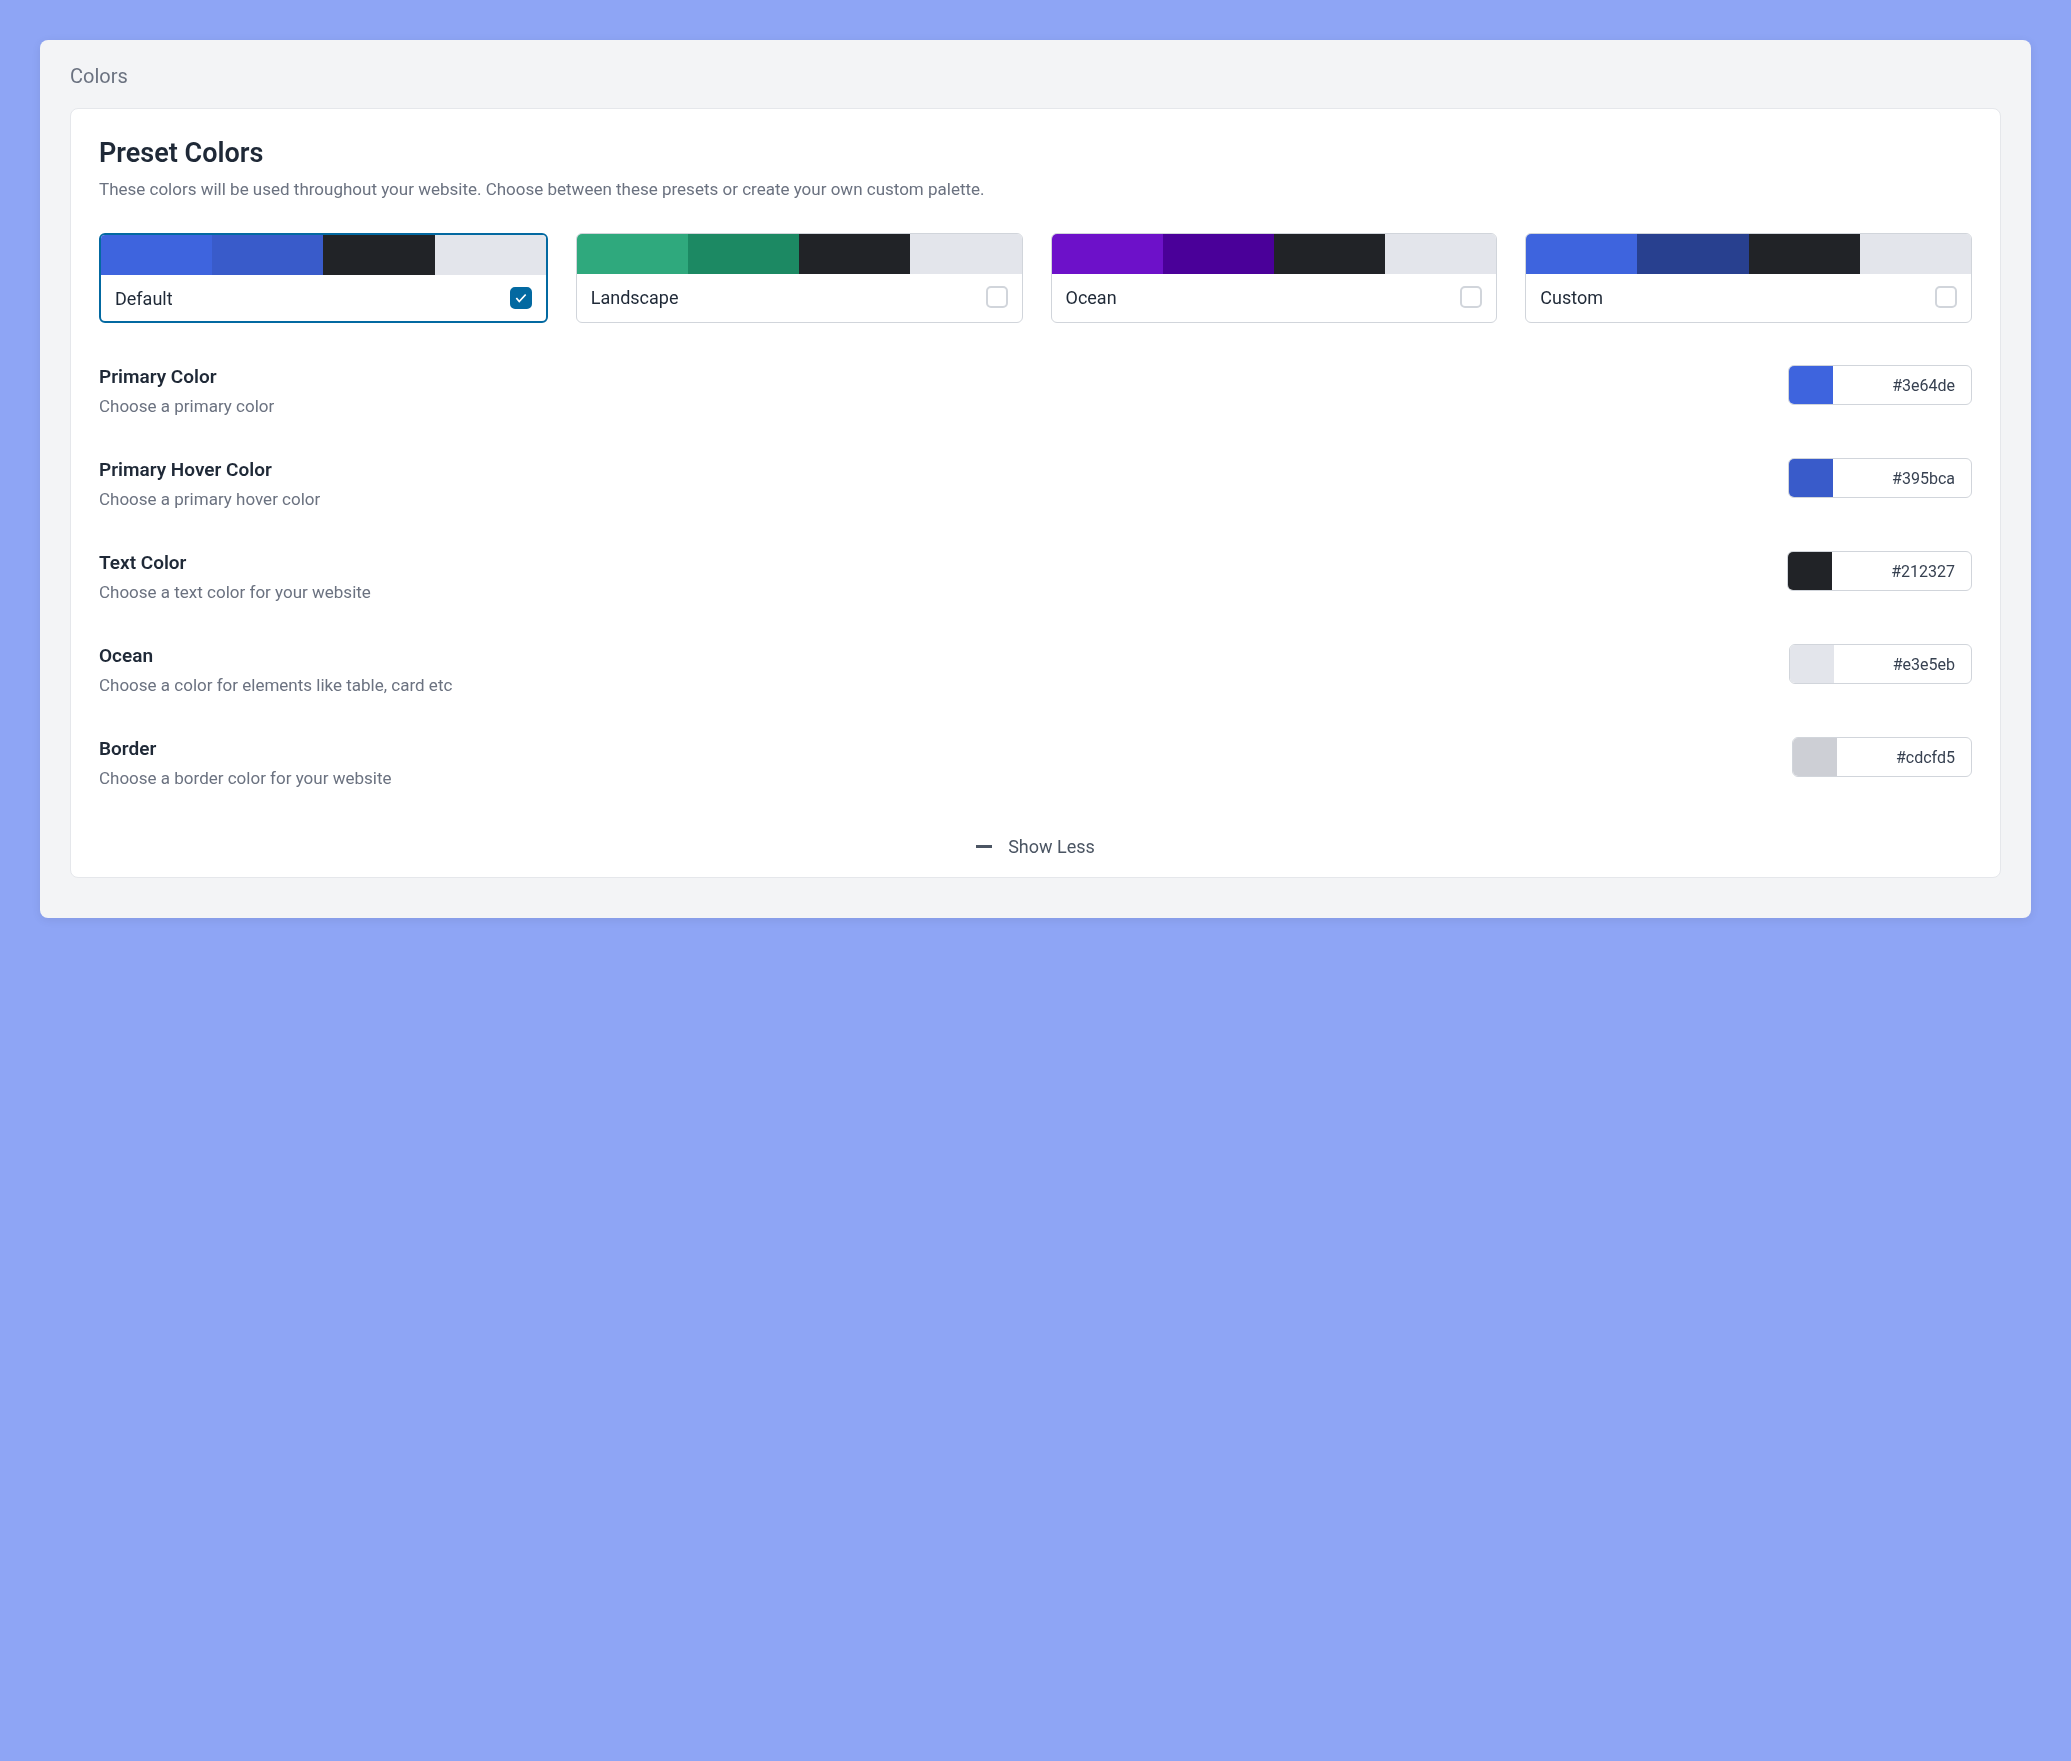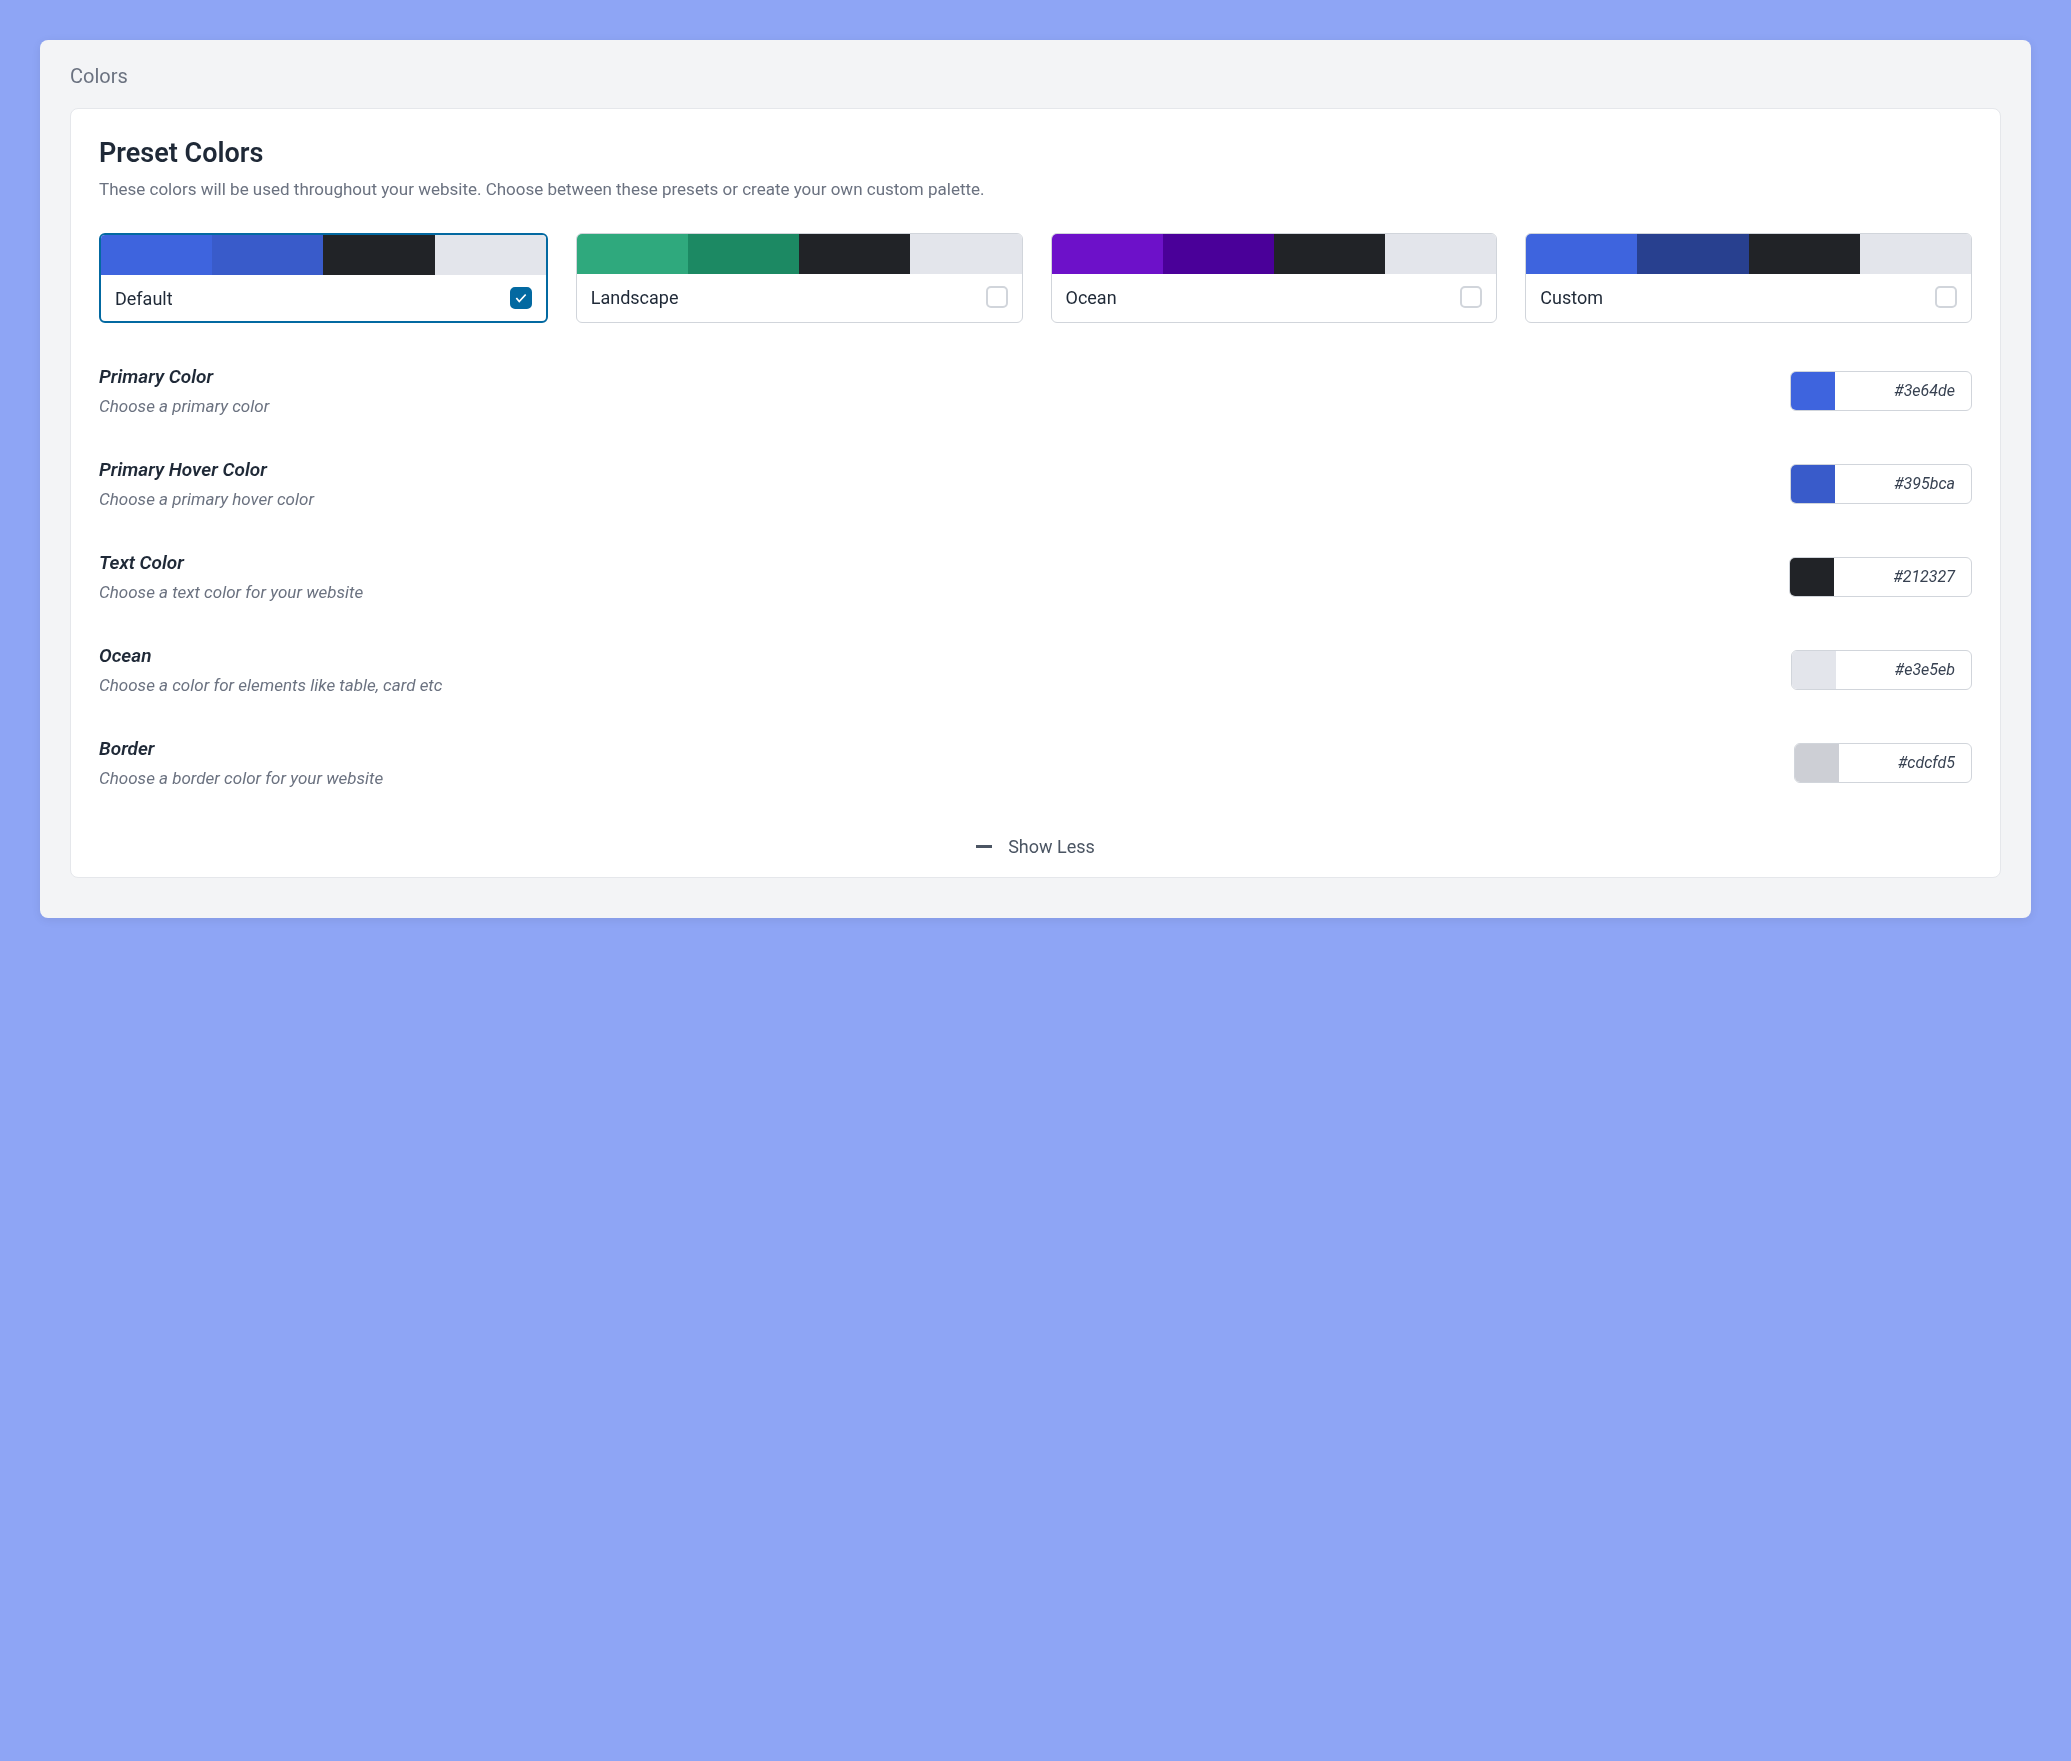--- a/index.html
+++ b/index.html
@@ -84,24 +84,23 @@
 }
 .checkbox.checked svg {
   width: 14px;
   height: 14px;
   stroke: #fff;
   stroke-width: 3;
   fill: none;
 }
 .color-row {
   display: flex;
-  align-items: center;
+  align-items: flex-start;
   justify-content: space-between;
   margin-bottom: 42px;
-  font-style: italic;
 }
 .color-info { flex: 1; }
 .color-label {
   font-size: 19px;
   font-weight: 600;
   color: #1f2937;
   margin-bottom: 8px;
 }
 .color-desc {
   font-size: 17px;

